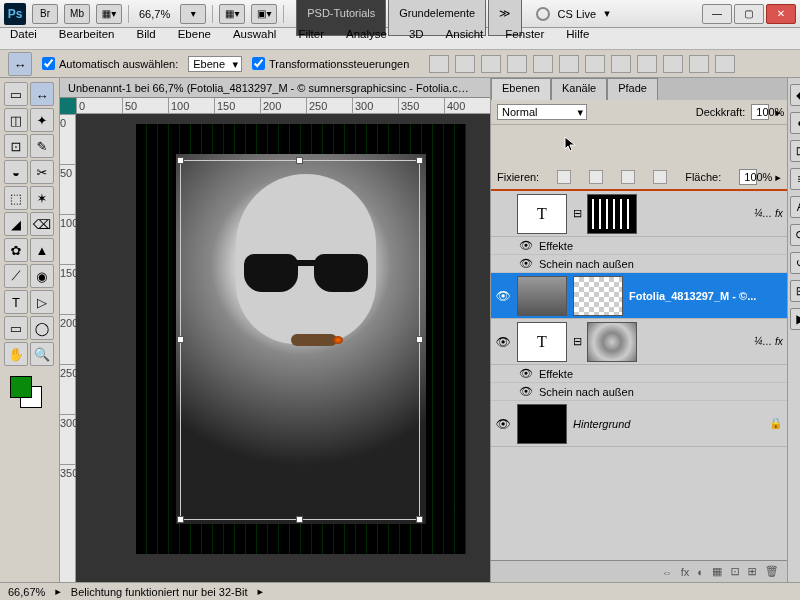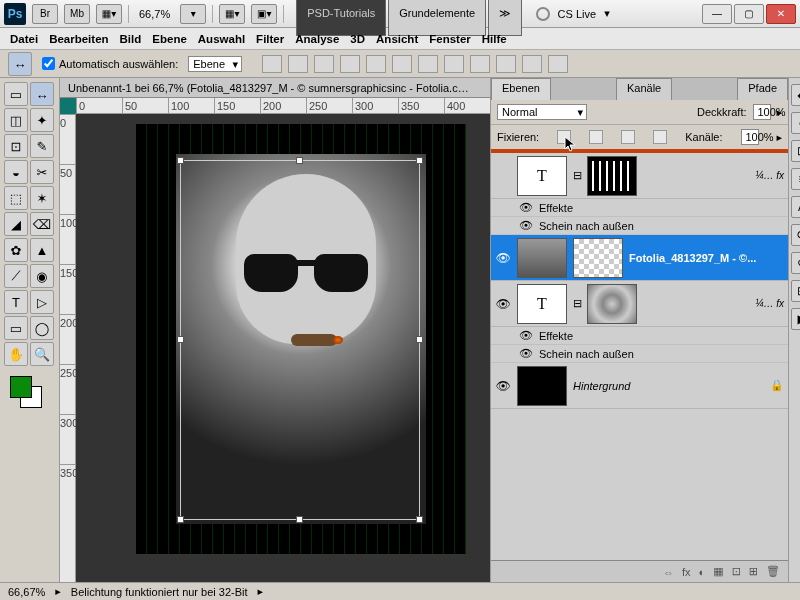--- a/index.html
+++ b/index.html
@@ -9,21 +9,21 @@
 .hdr-btn { width: 26px; height: 20px; background: #d8d8d8; border: 1px solid #888; border-radius: 2px; display: flex; align-items: center; justify-content: center; font-size: 10px; }
 .hdr-sep { width: 1px; height: 18px; background: #aaa; }
 .zoom-box { font-size: 11px; padding: 1px 4px; }
 .title-tabs { display: flex; gap: 2px; margin-left: 6px; }
 .tab { padding: 15px 10px; border: 1px solid #666; border-radius: 0; background: #d0d0d0; font-size: 11px; }
 .tab.dark { background: #3c3c3c; color: #ccc; }
 .win-controls { margin-left: auto; display: flex; gap: 2px; }
 .cs-live { display: flex; align-items: center; gap: 8px; margin-right: 8px; }
 .wbtn { width: 30px; height: 20px; border: 1px solid #888; background: #e5e5e5; display: flex; align-items: center; justify-content: center; border-radius: 2px; font-size: 10px;}
 .wbtn.close { background: #d9534f; color: #fff; border-color: #a03020;}
-.menubar { height: 22px; background: #e8e8e8; display: flex; align-items: center; padding: 0 10px; gap: 11px; border-bottom: 1px solid #b0b0b0; font-weight: bold; }
+.menubar { height: 22px; background: #e8e8e8; display: flex; align-items: flex-start; padding: 0 10px; gap: 22px; border-bottom: 1px solid #b0b0b0; }
 .menubar span { font-size: 11.5px; }
 .optbar { height: 28px; background: #d4d0c8; display: flex; align-items: center; padding: 0 8px; gap: 10px; border-bottom: 1px solid #999; }
 .chk { display: flex; align-items: center; gap: 4px; font-size: 11px; }
 .chk input { width: 13px; height: 13px; }
 .select-small { border: 1px solid #888; background: #fff; padding: 1px 16px 1px 4px; position: relative; font-size: 11px;}
 .select-small::after{content:"▾"; position:absolute; right:3px;}
 .opt-icons { display:flex; gap:6px; margin-left:10px;}
 .opt-icons div{width:20px;height:18px;border:1px solid #999;background:#d8d8d8;}
 .workspace { position: absolute; top: 78px; bottom: 18px; left: 0; right: 0; display: flex; }
 .left-tools { width: 60px; background: #d4d0c8; border-right: 1px solid #999; padding: 4px; display: flex; flex-wrap: wrap; gap: 2px; align-content: flex-start; }
@@ -49,29 +49,29 @@
 .lens.l{left:0;} .lens.r{right:0;}
 .bridge{position:absolute; top:6px; left:52px; width:20px; height:6px; background:#111;}
 .cigar{position:absolute; top:160px; left:55px; width:46px; height:12px; background:#6b4a2b; border-radius:6px;}
 .cigar::after{content:""; position:absolute; right:-6px; top:2px; width:10px; height:8px; background:radial-gradient(#ff6a00,#7a2b00); border-radius:50%;}
 .transform-box{position:absolute; top:36px; left:44px; width:240px; height:360px; border:1px solid #ccc;}
 .handle{position:absolute;width:7px;height:7px;background:#fff;border:1px solid #555;}
 .h-tl{top:-4px;left:-4px}.h-tr{top:-4px;right:-4px}.h-bl{bottom:-4px;left:-4px}.h-br{bottom:-4px;right:-4px}
 .h-tm{top:-4px;left:calc(50% - 4px)}.h-bm{bottom:-4px;left:calc(50% - 4px)}.h-ml{left:-4px;top:calc(50% - 4px)}.h-mr{right:-4px;top:calc(50% - 4px)}
 .panels { width: 310px; background: #d4d0c8; display: flex; }
 .layers-panel { flex: 1; border-left: 1px solid #999; display: flex; flex-direction: column; }
-.panel-tabs { height: 22px; display: flex; background: #bcbcbc; justify-content: space-between; }
+.panel-tabs { height: 22px; display: flex; background: #bcbcbc; }
 .ptab { padding: 3px 10px; border: 1px solid #888; border-bottom: none; font-size: 11px; background: #cfcfcf;}
 .ptab.active { background: #d8d8d8;}
 .panel-opts { padding: 4px 6px; display: flex; align-items: center; gap: 6px; border-bottom: 1px solid #aaa;}
 .panel-opts .field { border: 1px solid #888; background: #fff; padding: 1px 16px 1px 4px; font-size: 11px; position:relative; }
 .panel-opts .field::after{content:"▾"; position:absolute; right:3px;}
 .lbl { font-size: 11px; }
 .pct-box { border:1px solid #888; background:#fff; padding:1px 4px; width:18px; font-size:11px; text-align:right;}
-.lock-row{padding:4px 6px; display:flex; align-items:center; gap:18px; border-bottom:4px solid #c2410c; font-size:11px;}
+.lock-row{padding:4px 6px; display:flex; align-items:center; gap:18px; border-bottom:2px solid #c2410c; font-size:11px;margin-top:40px;}
 .lock-row .ic{width:14px;height:14px;border:1px solid #999;background:#e8e8e8;}
 .layer-list { flex:1; overflow:auto; background:#cfcfcf;}
 .layer { display:flex; align-items:center; padding:2px 4px; border-bottom:1px solid #b5b5b5; gap:6px; min-height:46px;}
 .layer.sel { background:#1a7fe0; color:#fff;}
 .eye{width:16px; text-align:center; font-size:12px;}
 .thumb{width:50px;height:40px;background:#fff;border:1px solid #555; display:flex;align-items:center;justify-content:center; font-family:serif; font-size:16px;}
 .thumb.checker{background:repeating-conic-gradient(#ccc 0 25%, #fff 0 50%) 0 0/10px 10px;}
 .mask{width:50px;height:40px;background:#000;border:1px solid #555;position:relative;}
 .mask.lines::before{content:"";position:absolute;inset:4px;background:repeating-linear-gradient(90deg,#fff 0 2px,transparent 2px 7px);}
 .mask.marble{background:radial-gradient(circle,#ccc 0,#888 30%,#ccc 60%,#777 100%);}
@@ -132,20 +132,24 @@
   <span>Hilfe</span>
 </div>
 
 <div class="optbar">
   <div class="tool sel">↔</div>
   <div class="chk">
       <input type="checkbox" checked="" style="">
       <span>Automatisch auswählen:</span>
     </div>
   <div class="select-small">Ebene</div>
+  <div class="chk">
+      <input type="checkbox" checked="" style="">
+      <span>Transformationssteuerungen</span>
+    </div>
   <div class="opt-icons">
     <div></div>
       <div></div>
       <div></div>
       <div></div>
       <div></div>
       <div></div>
       <div></div>
       <div></div>
       <div></div>
@@ -247,21 +251,21 @@
         <span class="lbl" style="margin-left:auto">Deckkraft:</span>
         <div class="pct-box">100%</div>
           <span>▸</span>
       </div>
       <div class="lock-row">
         <span>Fixieren:</span>
         <div class="ic"></div>
         <div class="ic"></div>
         <div class="ic"></div>
         <div class="ic"></div>
-        <span class="lbl" style="margin-left:auto">Kanäle:</span>
+        <span class="lbl" style="margin-left:auto">Fläche:</span>
         <div class="pct-box">100%</div>
           <span>▸</span>
       </div>
       <div class="layer-list">
         <div class="layer">
           <div class="eye"></div>
           <div class="thumb">T</div>
           <div style="width:8px;text-align:center">⊟</div>
           <div class="mask lines"></div>
           <span class="fx-label">¼… fx</span>

